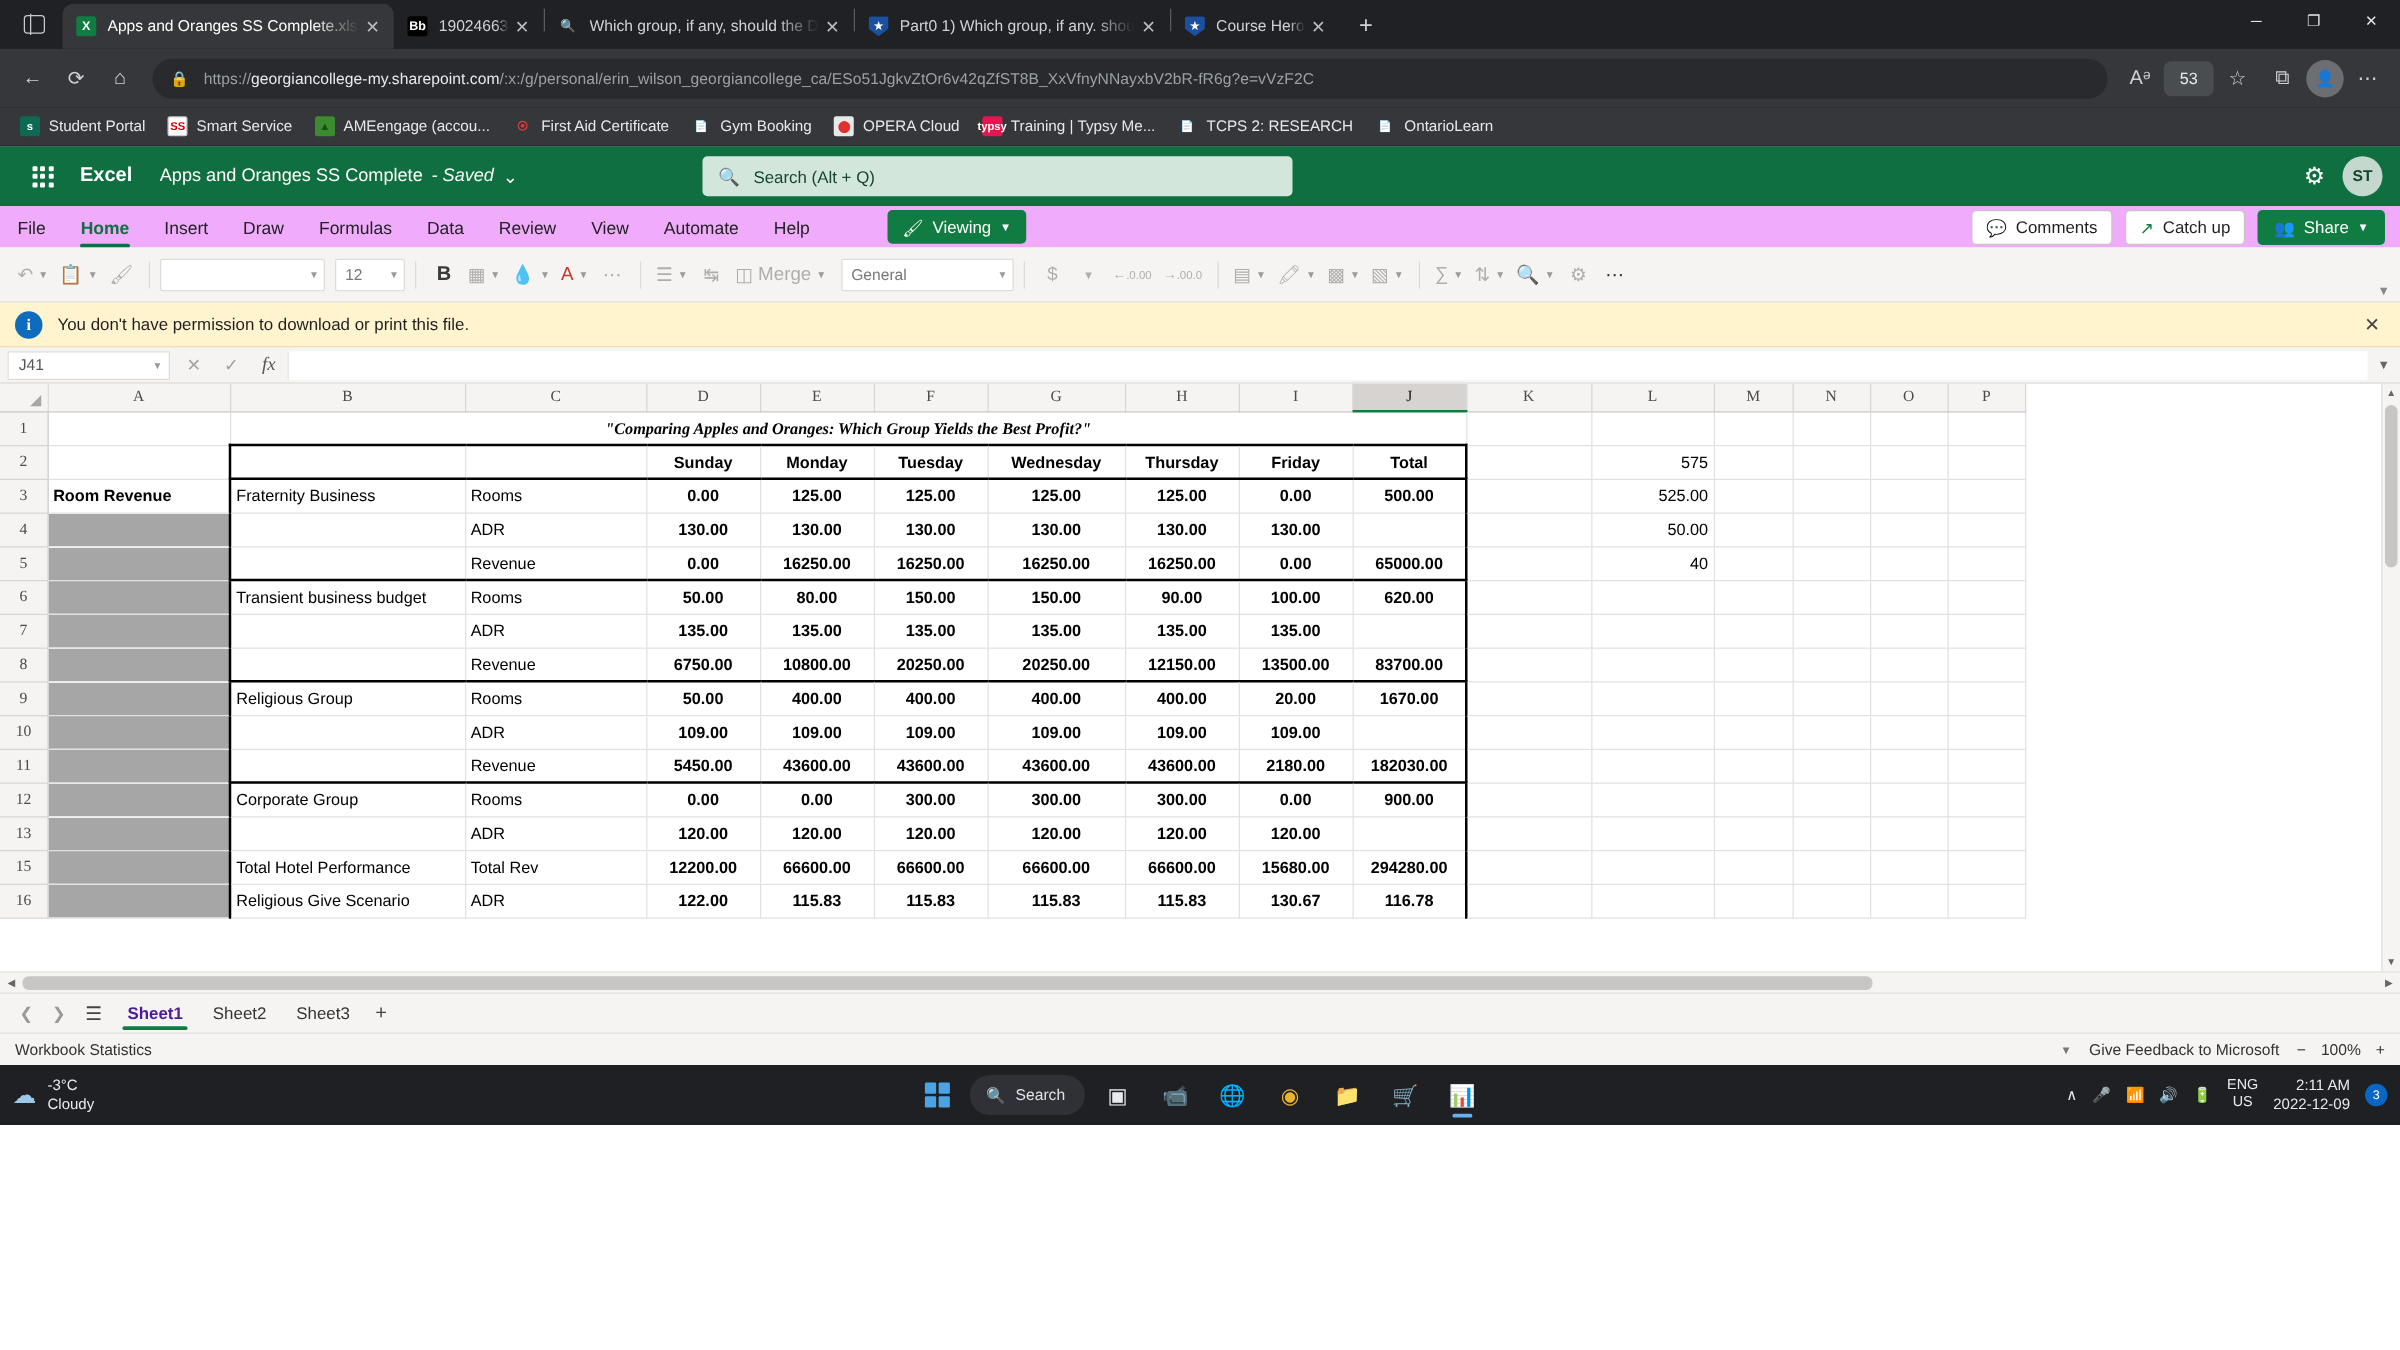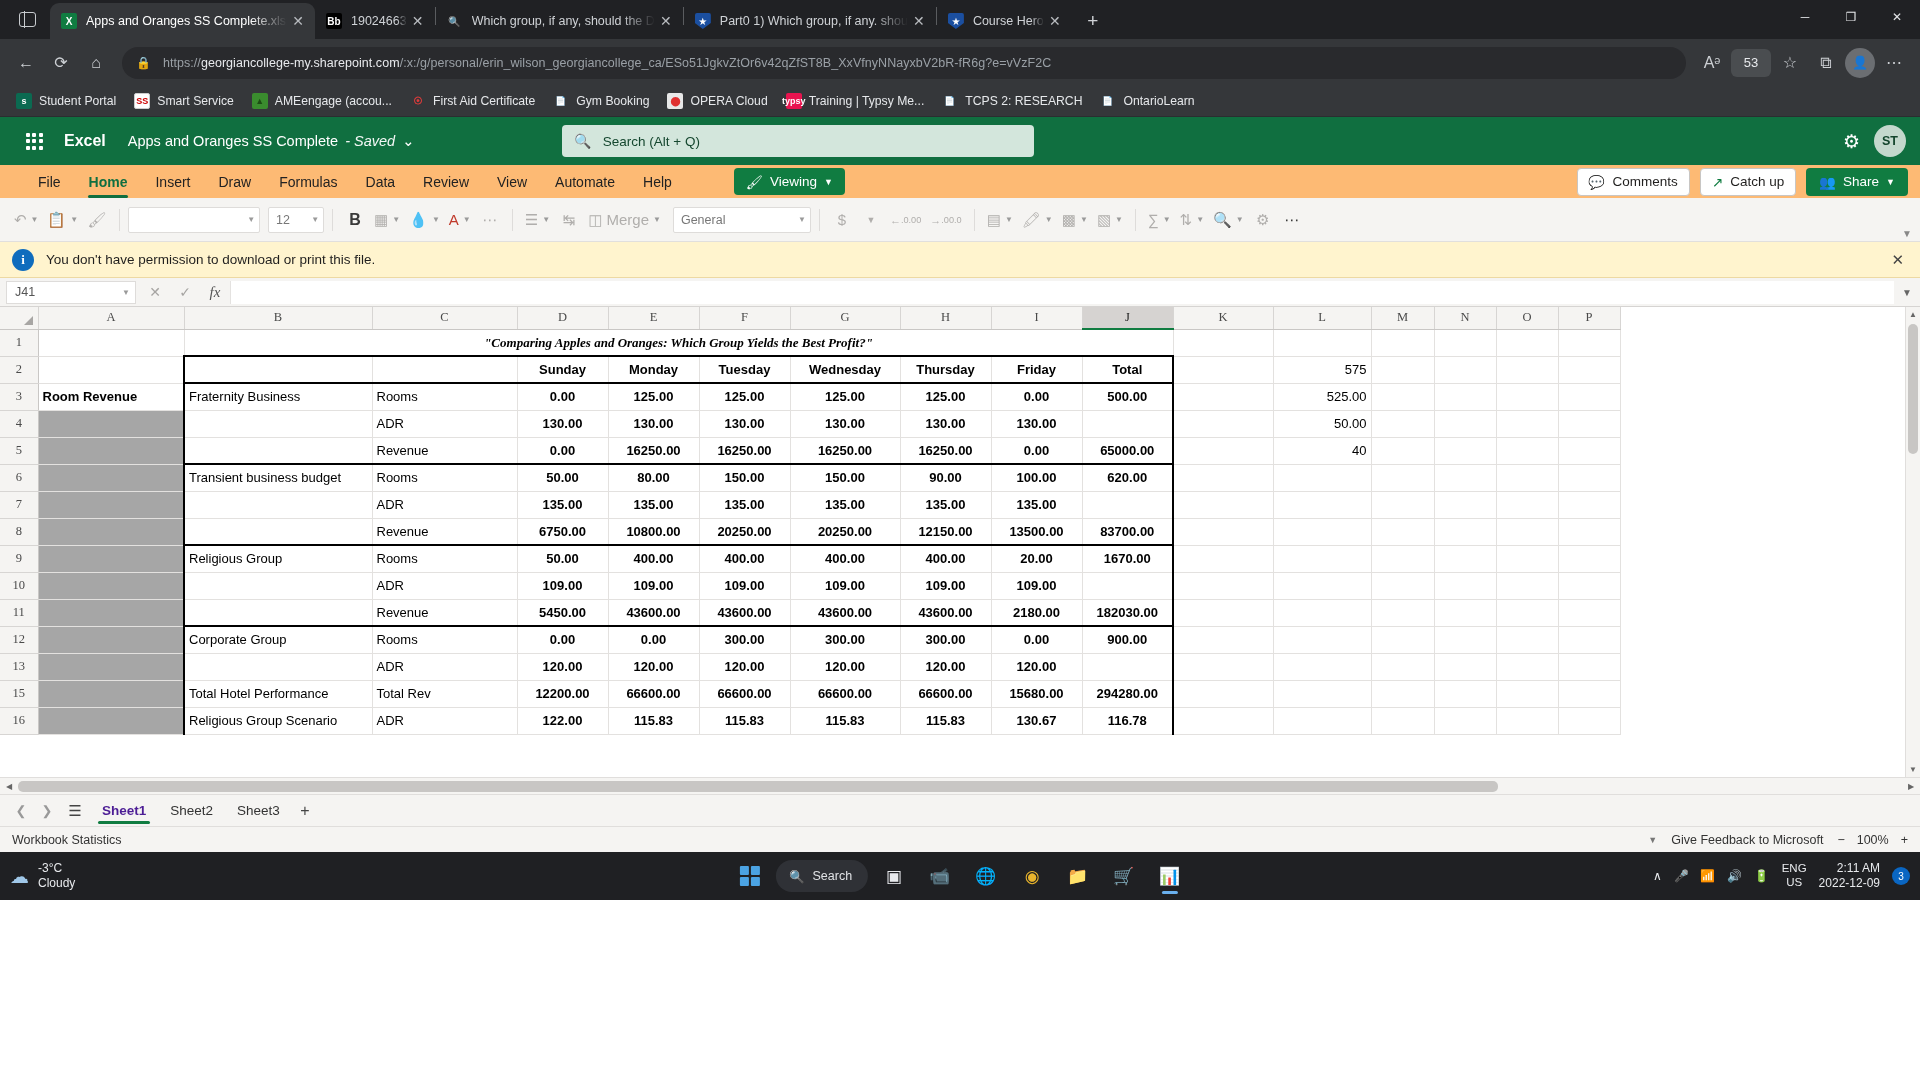--- a/index.html
+++ b/index.html
@@ -220,24 +220,24 @@
   .xl-gear { color: #fff; font-size: 19px; }
   .xl-avatar {
     width: 32px; height: 32px; border-radius: 50%;
     background: #c4d8cd; color: #14452d;
     display: flex; align-items: center; justify-content: center;
     font-size: 12.5px; font-weight: bold;
   }
 
   .xl-ribbon-tabs {
     height: 33px;
-    background: #fdba74;
+    background: #f0abfc;
     display: flex;
     align-items: stretch;
-    padding-left: 24px;
+    padding-left: 0;
     font-size: 14px;
     color: #222;
     position: relative;
   }
   .rtab {
     padding: 0 14px;
     display: flex; align-items: center;
     position: relative;
   }
   .rtab.active { font-weight: bold; color: #106f40; }
@@ -1120,21 +1120,21 @@
       <td class="cell"></td>
       <td class="cell"></td>
       <td class="cell"></td>
       <td class="cell"></td>
       <td class="cell"></td>
     </tr>
 
     <tr>
       <td class="rowhead">16</td>
       <td class="cell shaded"></td>
-      <td class="cell bl tx-l big">Religious Group Scenario</td>
+      <td class="cell bl tx-l big">Religious Give Scenario</td>
       <td class="cell tx-l small">ADR</td>
       <td class="cell tx-c bold">122.00</td>
       <td class="cell tx-c bold">115.83</td>
       <td class="cell tx-c bold">115.83</td>
       <td class="cell tx-c bold">115.83</td>
       <td class="cell tx-c bold">115.83</td>
       <td class="cell tx-c bold">130.67</td>
       <td class="cell br tx-c bold">116.78</td>
       <td class="cell"></td>
       <td class="cell"></td>

